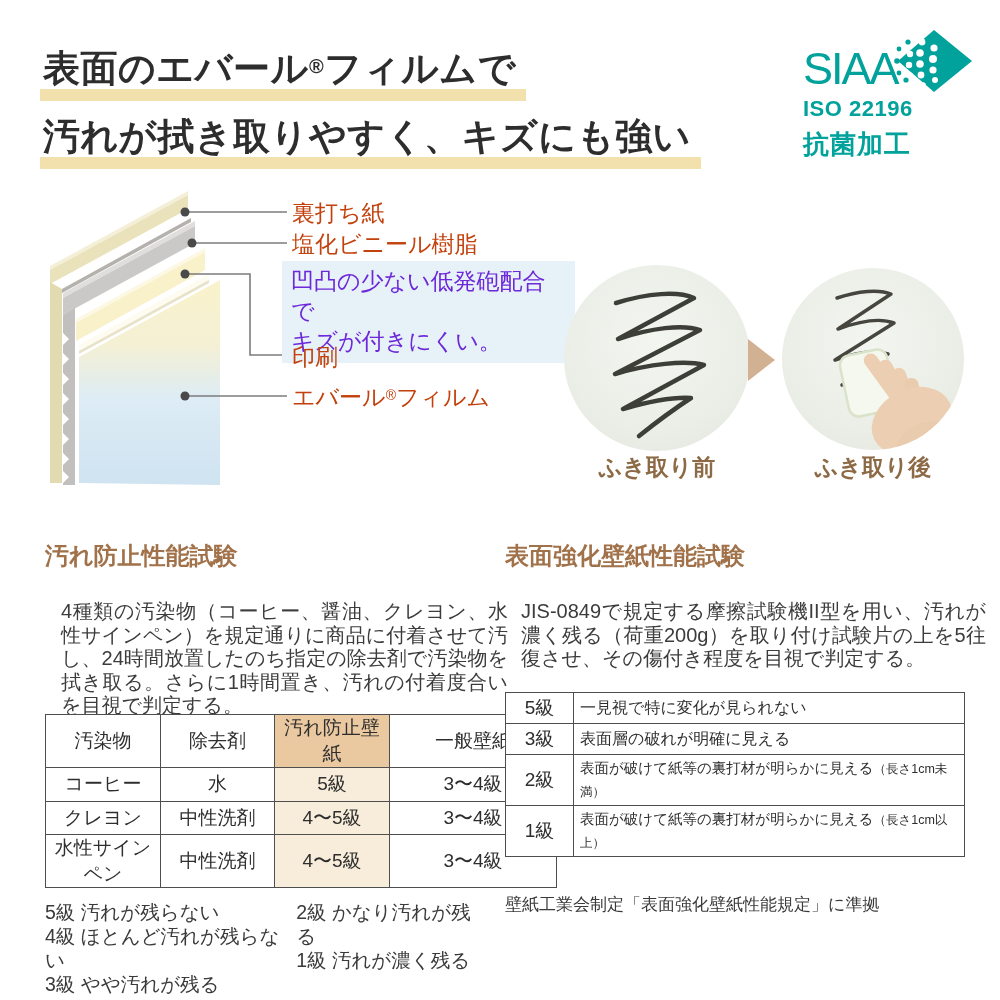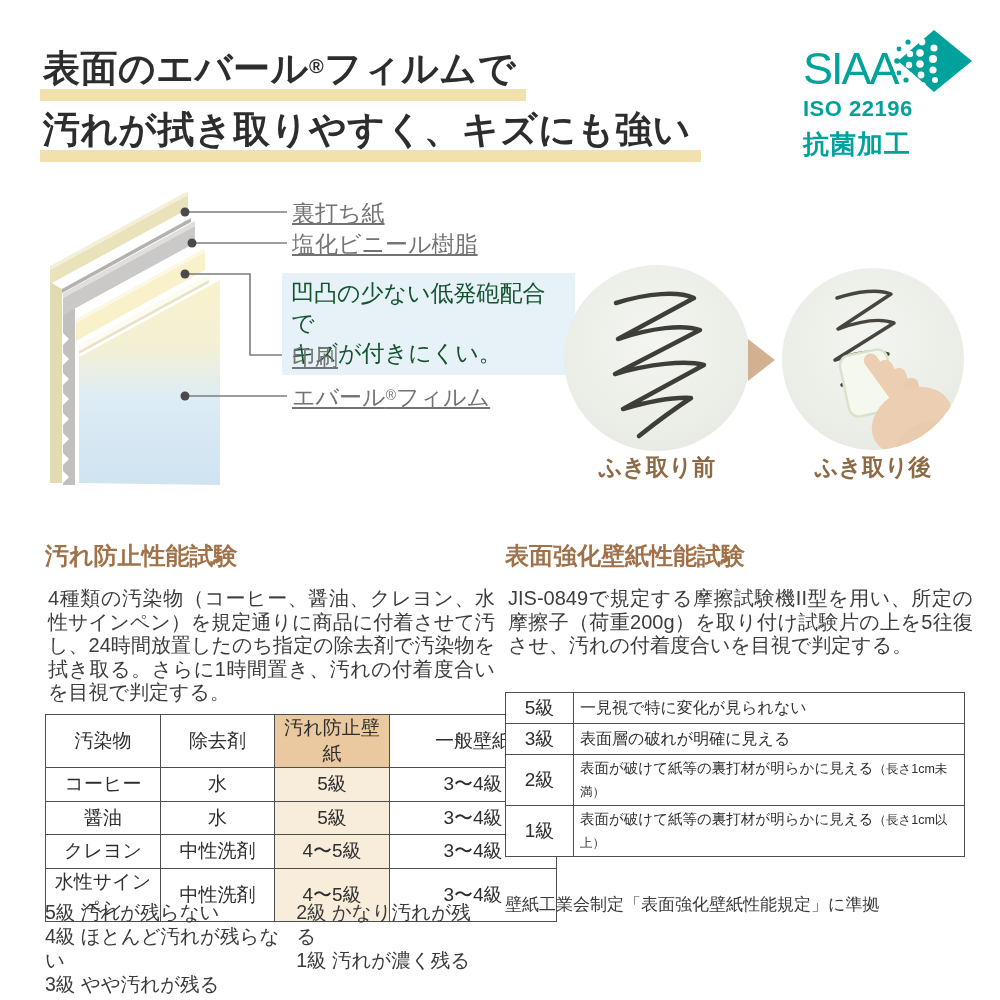--- a/index.html
+++ b/index.html
@@ -2,56 +2,56 @@
 <html><head>
 <meta charset="utf-8">
 <style>
   html,body{margin:0;padding:0;background:#fff;}
   .canvas{position:relative;width:1000px;height:1000px;background:#ffffff;overflow:hidden;
           font-family:"Liberation Sans","DejaVu Sans",sans-serif;color:#2d2d2d;}
   .abs{position:absolute;}
 
   
   .title{left:40px;top:44px;}
-  .title-line{display:block;margin-bottom:4px;}
+  .title-line{display:block;margin-bottom:11px;}
   .hl-bar{display:inline-block;font-size:37px;font-weight:bold;letter-spacing:0.5px;color:#2d2d2d;
           background:linear-gradient(transparent calc(100% - 12px), #f2e0ad 0);
           padding:0 10px 7px 3px;}
   .reg{font-size:20px;vertical-align:8px;}
 
   
   .siaa{left:803px;top:48px;width:185px;color:#00a29b;}
   .siaa-word{font-size:45px;font-weight:normal;letter-spacing:-2px;line-height:0.95;}
   .siaa-iso{font-size:22px;font-weight:bold;margin-top:5px;letter-spacing:0.5px;}
   .siaa-jp{font-size:26px;font-weight:bold;margin-top:5px;letter-spacing:1px;}
   .siaa-diamond{position:absolute;left:90px;top:-20px;}
 
   
   .structure{left:45px;top:185px;width:535px;height:312px;}
-  .layer-label{position:absolute;font-size:23px;color:#737373;white-space:nowrap;text-decoration:underline;}
+  .layer-label{position:absolute;font-size:23px;color:#c2410c;white-space:nowrap;}
   .reg-sm{font-size:14px;vertical-align:5px;}
-  .note-box{position:absolute;left:237px;top:88px;width:275px;background:#e6f1f8;
-            padding:5px 9px 7px 9px;font-size:23px;line-height:30px;color:#14532d;}
+  .note-box{position:absolute;left:237px;top:76px;width:275px;background:#e6f1f8;
+            padding:5px 9px 7px 9px;font-size:23px;line-height:30px;color:#6d28d9;}
 
   
   .circle{position:absolute;border-radius:50%;overflow:hidden;
           background:radial-gradient(circle at 48% 40%, #f3f5f0 0%, #ebeee7 62%, #e2e6dc 100%);}
   .circle-before{left:564px;top:265px;width:186px;height:186px;}
   .circle-after{left:782px;top:268px;width:182px;height:182px;}
   .wipe-arrow{left:748px;top:339px;width:0;height:0;
               border-top:21px solid transparent;border-bottom:21px solid transparent;
               border-left:27px solid #d2b193;}
   .wipe-label{position:absolute;top:452px;text-align:center;font-size:23px;font-weight:bold;color:#8d6a46;}
   .wipe-label.before{left:564px;width:186px;}
   .wipe-label.after{left:782px;width:182px;}
   .sec-left{left:45px;top:540px;width:445px;height:460px;}
   .sec-right{left:505px;top:540px;width:465px;height:460px;}
   .sec-head{font-size:24px;font-weight:bold;color:#a1724a;margin:0;}
   .sec-body{position:absolute;left:0;top:44px;font-size:20px;line-height:23.5px;color:#3c3c3c;
-            letter-spacing:0;margin:3px;text-align:justify;}
+            letter-spacing:0;margin:16px;text-align:justify;}
 
   table{border-collapse:collapse;position:absolute;left:0;background:#fff;}
   .stain-table{top:174px;width:512px;padding-left:44px;}
   .stain-table th,.stain-table td{border:1.5px solid #4e4e4e;text-align:center;
             font-size:19px;font-weight:normal;color:#2e2e2e;height:32.5px;padding:0 2px;}
   .stain-table th.hl-head{background:#eac9a1;}
   .stain-table td.hl{background:#f8edda;}
 
   .str-table{top:152px;width:460px;}
   .str-table td{border:1.5px solid #4e4e4e;color:#2e2e2e;padding:2px 6px;}
@@ -187,26 +187,20 @@
         <th class="hl-head" style="width:110px;">汚れ防止壁紙</th>
         <th>一般壁紙</th>
       </tr>
       <tr>
         <td>コーヒー</td>
         <td>水</td>
         <td class="hl">5級</td>
         <td>3〜4級</td>
       </tr>
       <tr>
-        <td>醤油</td>
-        <td>水</td>
-        <td class="hl">5級</td>
-        <td>3〜4級</td>
-      </tr>
-      <tr>
         <td>クレヨン</td>
         <td>中性洗剤</td>
         <td class="hl">4〜5級</td>
         <td>3〜4級</td>
       </tr>
       <tr>
         <td>水性サインペン</td>
         <td>中性洗剤</td>
         <td class="hl">4〜5級</td>
         <td>3〜4級</td>
@@ -222,21 +216,21 @@
       </div>
       <div class="legend-col2">
         <div>2級 かなり汚れが残る</div>
         <div>1級 汚れが濃く残る</div>
       </div>
     </div>
   </div>
 
   <div class="abs sec-right">
     <h2 class="sec-head">表面強化壁紙性能試験</h2>
-    <p class="sec-body" style="width:465px;">JIS-0849で規定する摩擦試験機II型を用い、所定の摩擦子（荷重200g）を取り付け試験片の上を5往復させ、汚れの付着度合いを目視で判定する。</p>
+    <p class="sec-body" style="width:465px;">JIS-0849で規定する摩擦試験機II型を用い、汚れが濃く残る（荷重200g）を取り付け試験片の上を5往復させ、その傷付き程度を目視で判定する。</p>
 
     <table class="str-table">
       <tbody>
           <tr class="r1">
         <td class="grade">5級</td>
         <td class="desc">一見視で特に変化が見られない</td>
       </tr>
       <tr class="r3">
         <td class="grade">3級</td>
         <td class="desc">表面層の破れが明確に見える</td>

